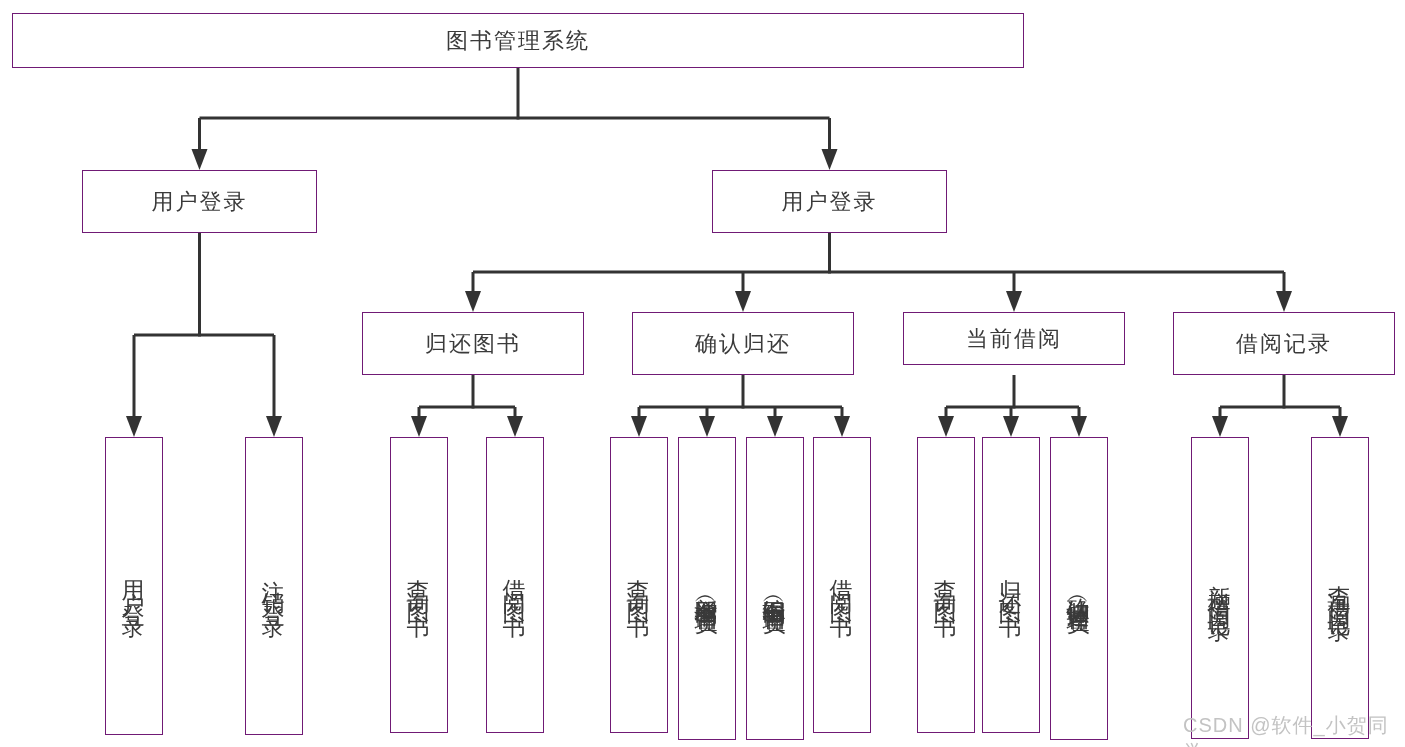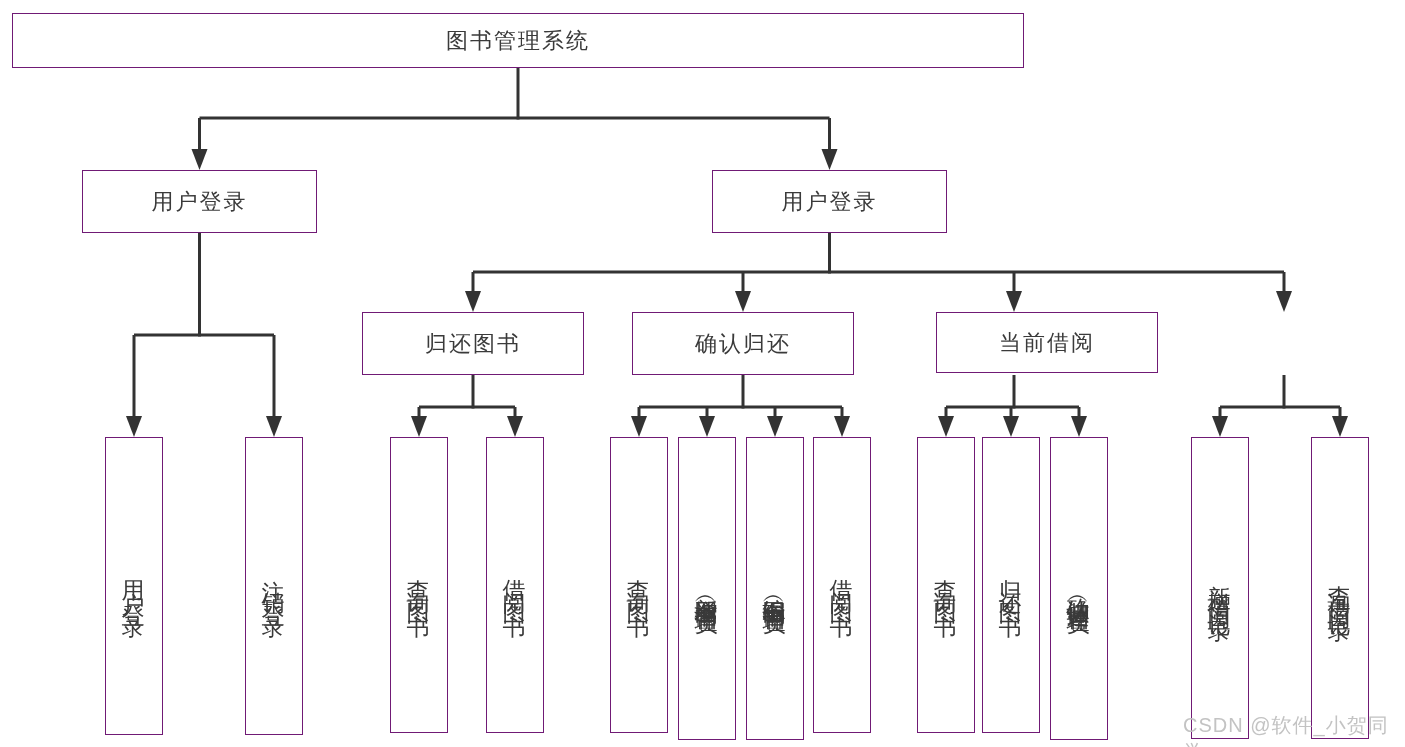--- a/index.html
+++ b/index.html
@@ -103,21 +103,22 @@
     </g>
   </svg>
 
   <div class="node" style="left:12px; top:13px; width:1012px; height:55px;">图书管理系统</div>
 
   <div class="node" style="left:82px; top:170px; width:235px; height:63px;">用户登录</div>
   <div class="node" style="left:712px; top:170px; width:235px; height:63px;">用户登录</div>
 
   <div class="node" style="left:362px; top:312px; width:222px; height:63px;">归还图书</div>
   <div class="node" style="left:632px; top:312px; width:222px; height:63px;">确认归还</div>
-  <div class="node" style="left:936px; top:312px; width:222px; height:61px;">当前借阅</div>
+  <div class="node" style="left:903px; top:312px; width:222px; height:53px;">当前借阅</div>
+  <div class="node" style="left:1173px; top:312px; width:222px; height:63px;">借阅记录</div>
 
   <div class="node leaf" style="left:105px; top:437px; width:58px; height:298px;">用户登录</div>
   <div class="node leaf" style="left:245px; top:437px; width:58px; height:298px;">注销登录</div>
 
   <div class="node leaf" style="left:390px; top:437px; width:58px; height:296px;">查询图书</div>
   <div class="node leaf" style="left:486px; top:437px; width:58px; height:296px;">借阅图书</div>
 
   <div class="node leaf" style="left:610px; top:437px; width:58px; height:296px;">查询图书</div>
   <div class="node leaf ls-9" style="left:678px; top:437px; width:58px; height:303px;">新增图书（管理员）</div>
   <div class="node leaf ls-9" style="left:746px; top:437px; width:58px; height:303px;">编辑图书（管理员）</div>

